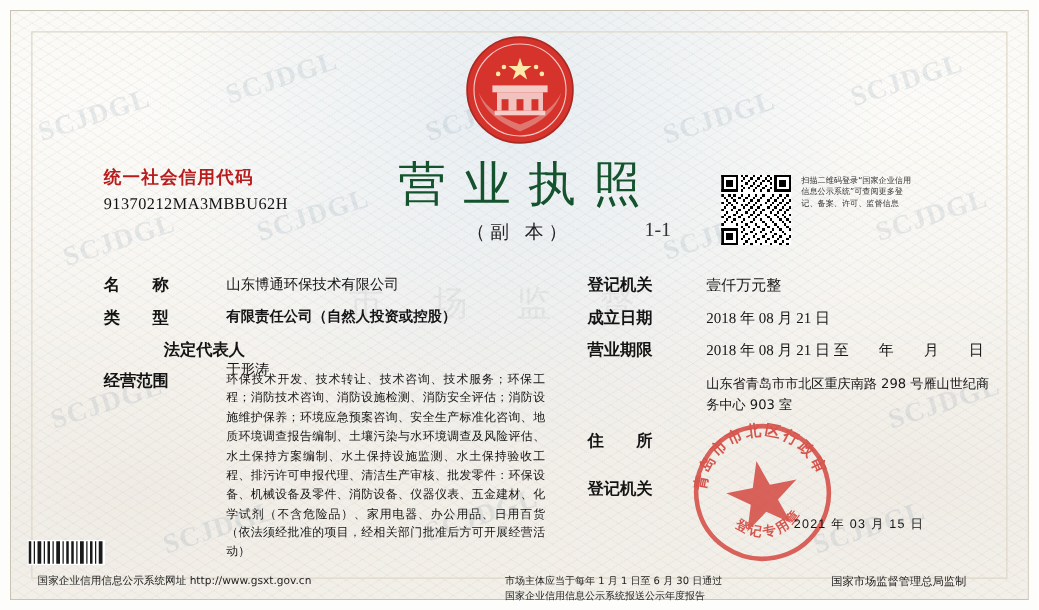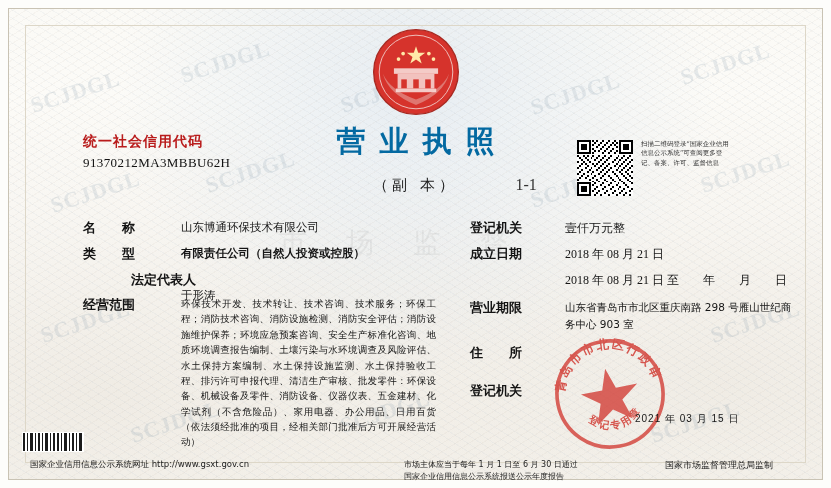--- a/index.html
+++ b/index.html
@@ -88,24 +88,24 @@
     height: 92px;
   }
 
   
   .main-title {
     position: absolute;
     left: 50%;
     top: 122px;
     transform: translateX(-50%);
     font-family: "DejaVu Sans", sans-serif;
-    font-weight: bold;
-    font-size: 29px;
+    font-weight: normal;
+    font-size: 38px;
     letter-spacing: 14px;
-    color: #0369a1;
+    color: #14532d;
     white-space: nowrap;
     text-indent: 14px;
   }
   .sub-title {
     position: absolute;
     left: 50%;
     top: 176px;
     transform: translateX(-50%);
     font-family: "DejaVu Sans", sans-serif;
     font-size: 15px;
@@ -567,21 +567,21 @@
 
   <div class="field-label" style="left:83px; top:296px;">经营范围</div>
   <div class="scope-text">环保技术开发、技术转让、技术咨询、技术服务；环保工程；消防技术咨询、消防设施检测、消防安全评估；消防设施维护保养；环境应急预案咨询、安全生产标准化咨询、地质环境调查报告编制、土壤污染与水环境调查及风险评估、水土保持方案编制、水土保持设施监测、水土保持验收工程、排污许可申报代理、清洁生产审核、批发零件：环保设备、机械设备及零件、消防设备、仪器仪表、五金建材、化学试剂（不含危险品）、家用电器、办公用品、日用百货（依法须经批准的项目，经相关部门批准后方可开展经营活动）</div>
 
   <div class="field-label" style="left:470px; top:219px;">登记机关</div>
   <div class="field-value serif" style="left:565px; top:220px;">壹仟万元整</div>
 
   <div class="field-label" style="left:470px; top:245px;">成立日期</div>
   <div class="field-value serif" style="left:565px; top:246px;">2018 年 08 月 21 日</div>
 
-  <div class="field-label" style="left:470px; top:271px;margin-top:28px;">营业期限</div>
+  <div class="field-label" style="left:470px; top:271px;">营业期限</div>
   <div class="field-value serif" style="left:565px; top:272px;">2018 年 08 月 21 日 至　　年　　月　　日</div>
 
   <div class="field-label" style="left:470px; top:297px;margin-top:47px;">住　　所</div>
   <div class="addr-text">山东省青岛市市北区重庆南路 298 号雁山世纪商务中心 903 室</div>
 
   <div class="field-label" style="left:470px; top:382px;">登记机关</div>
 
   <div class="seal">
     <svg viewBox="0 0 140 140" width="128" height="128">
       <defs>

